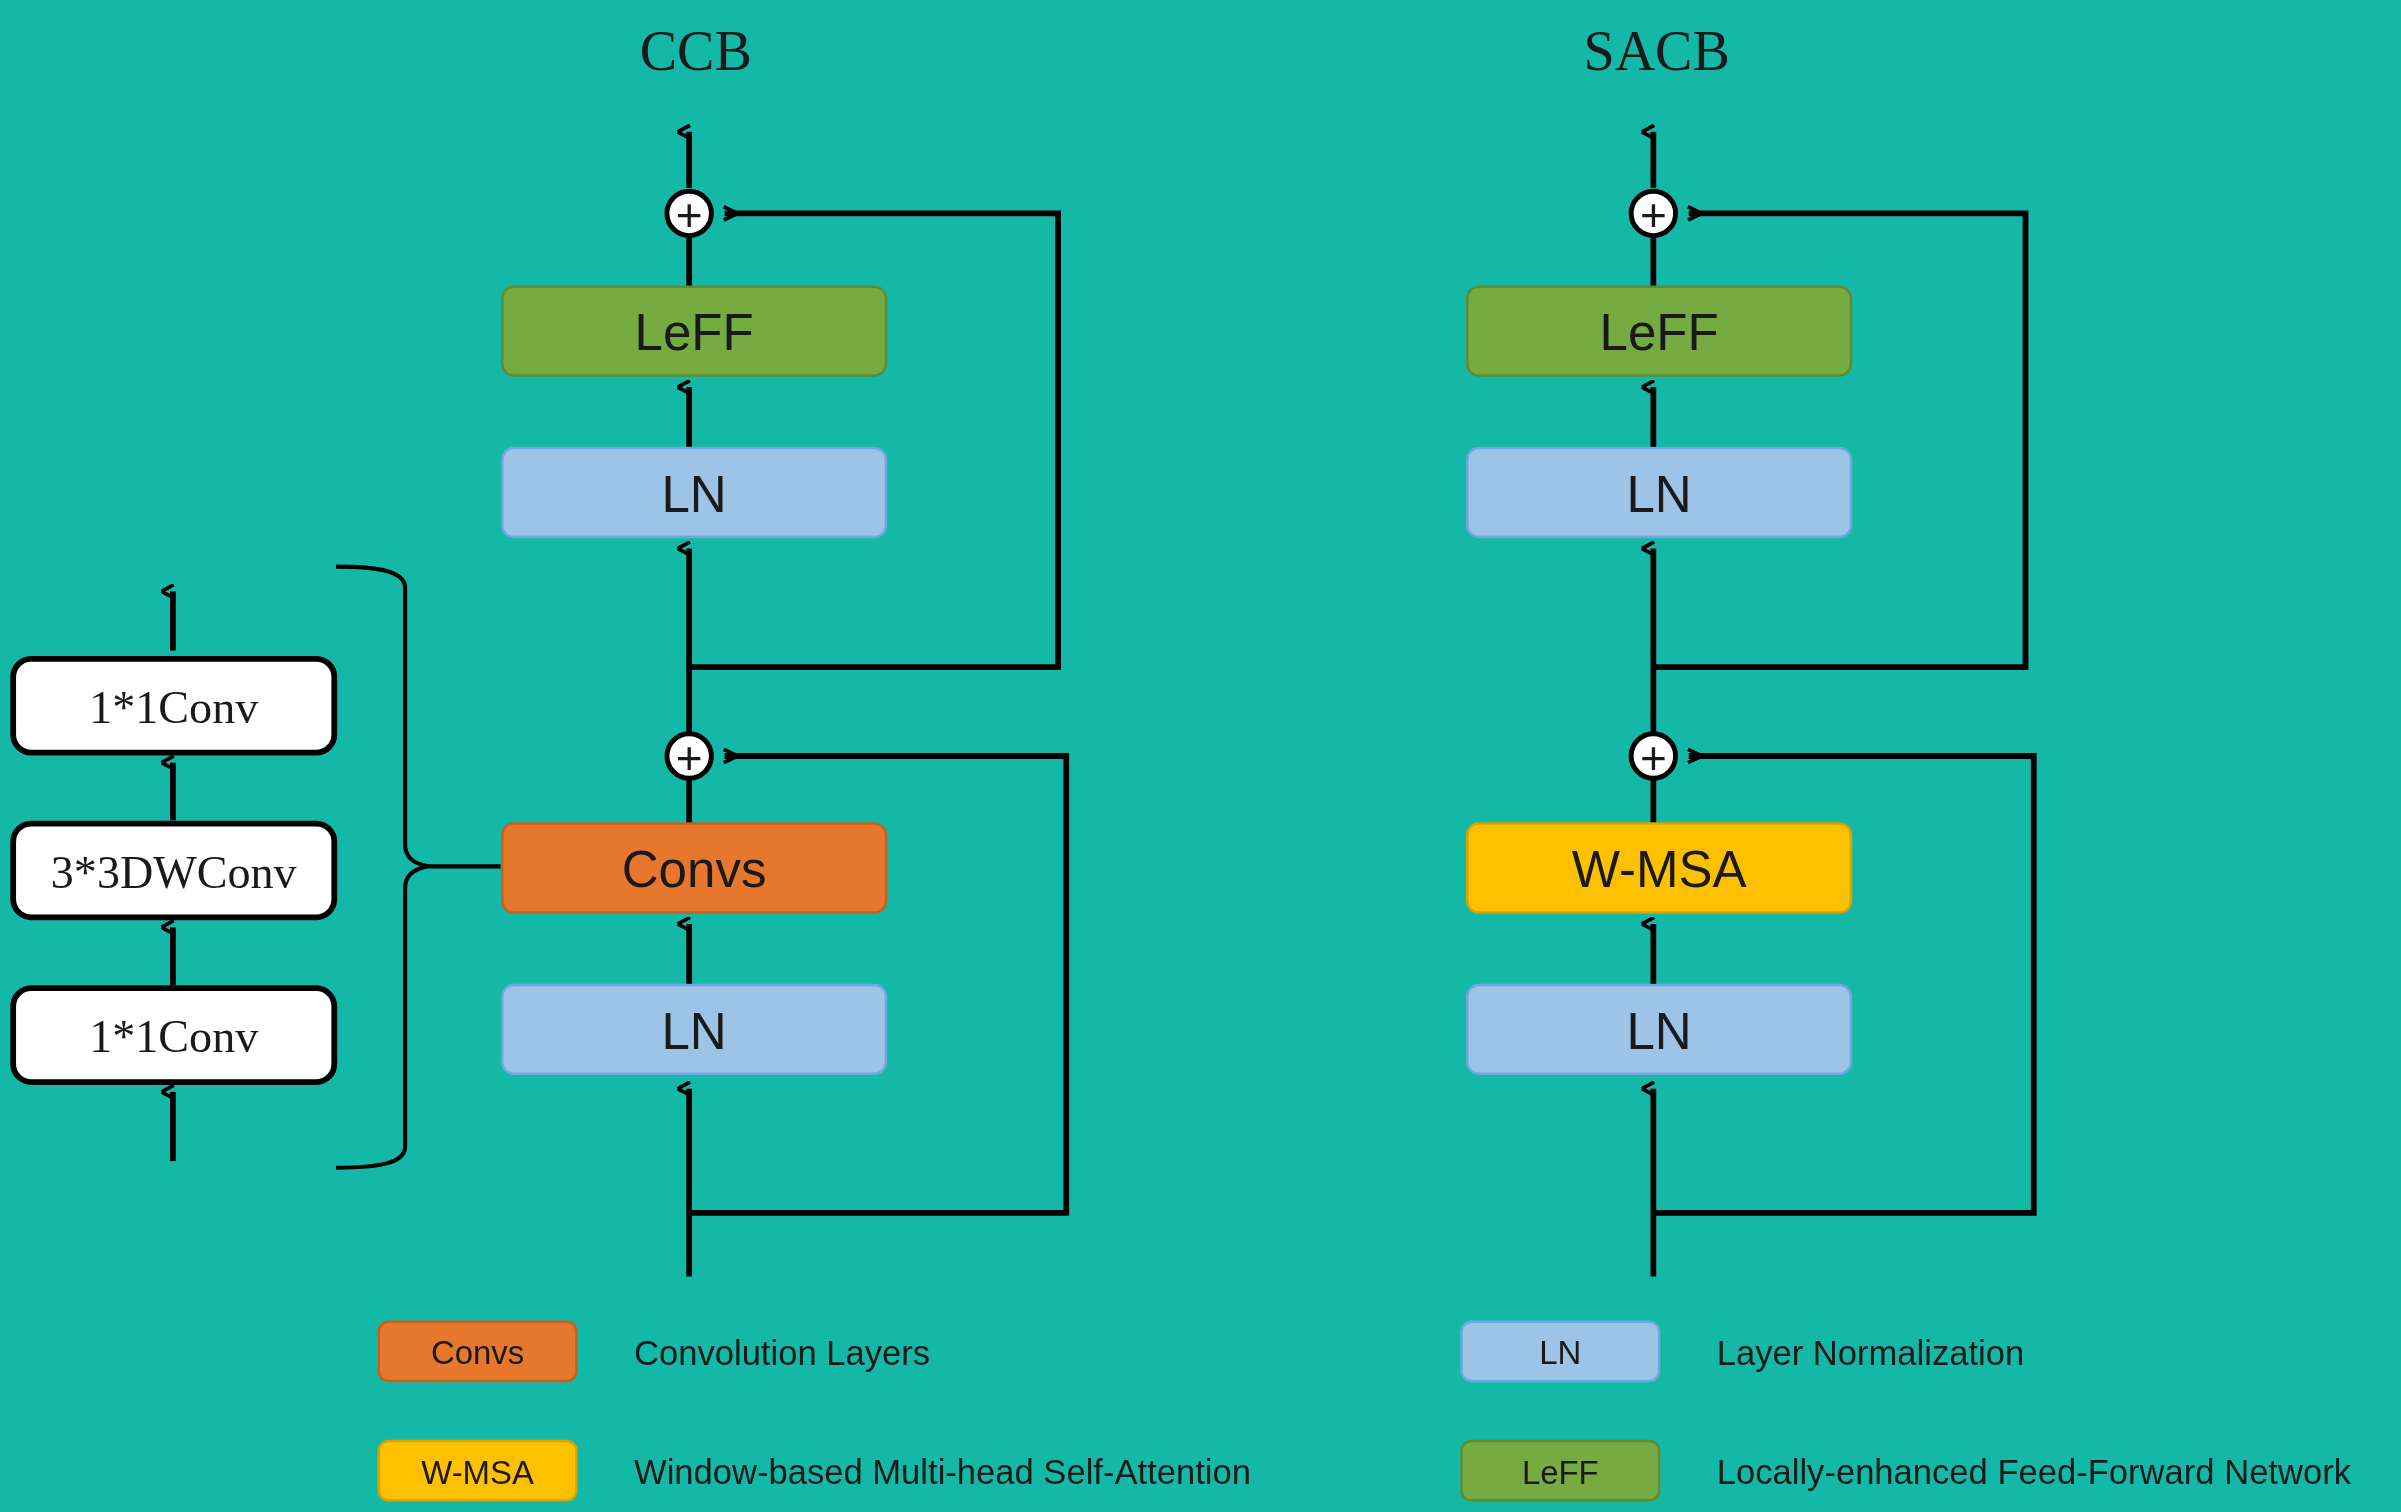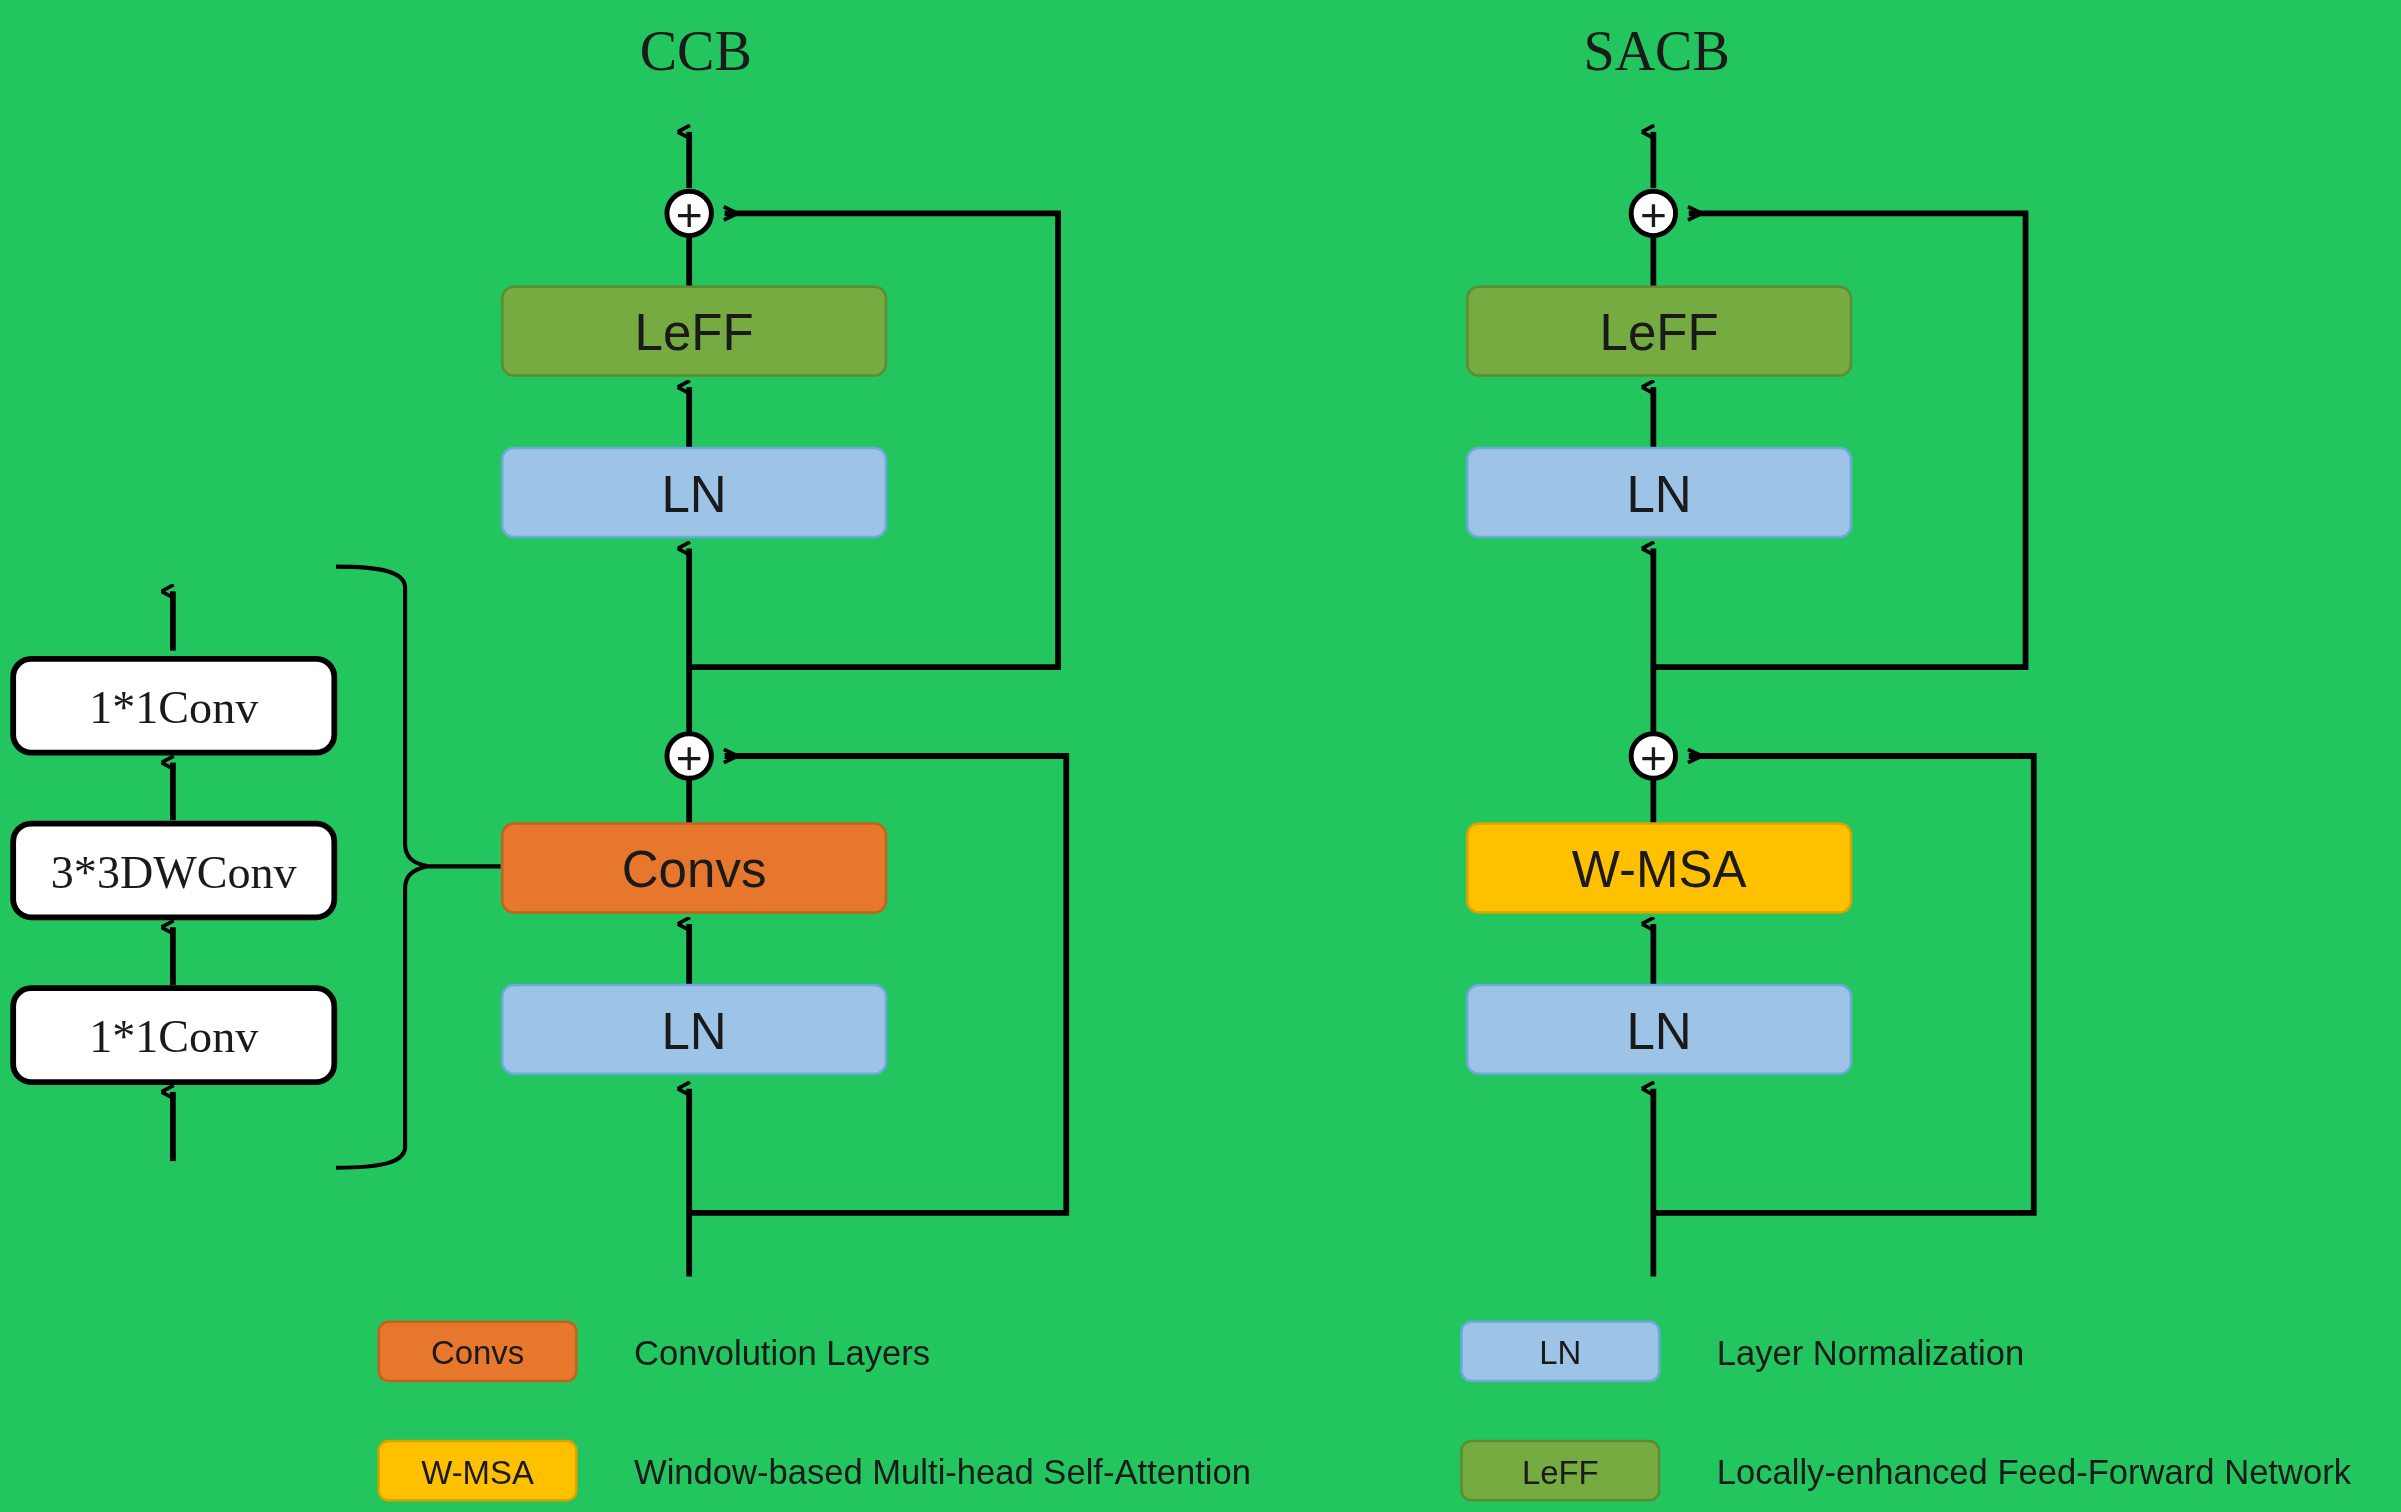--- a/index.html
+++ b/index.html
@@ -10,21 +10,21 @@
   body {
     width: 2401px;
     height: 1512px;
     font-family: "Liberation Sans", sans-serif;
     overflow: hidden;
   }
   #diagram-root {
     position: relative;
     width: 2401px;
     height: 1512px;
-    background: #22c55e;
+    background: #14b8a6;
   }
   svg.canvas {
     position: absolute;
     top: 0;
     left: 0;
     width: 2401px;
     height: 1512px;
   }
   .blk-text {
     font-family: "Liberation Sans", sans-serif;

